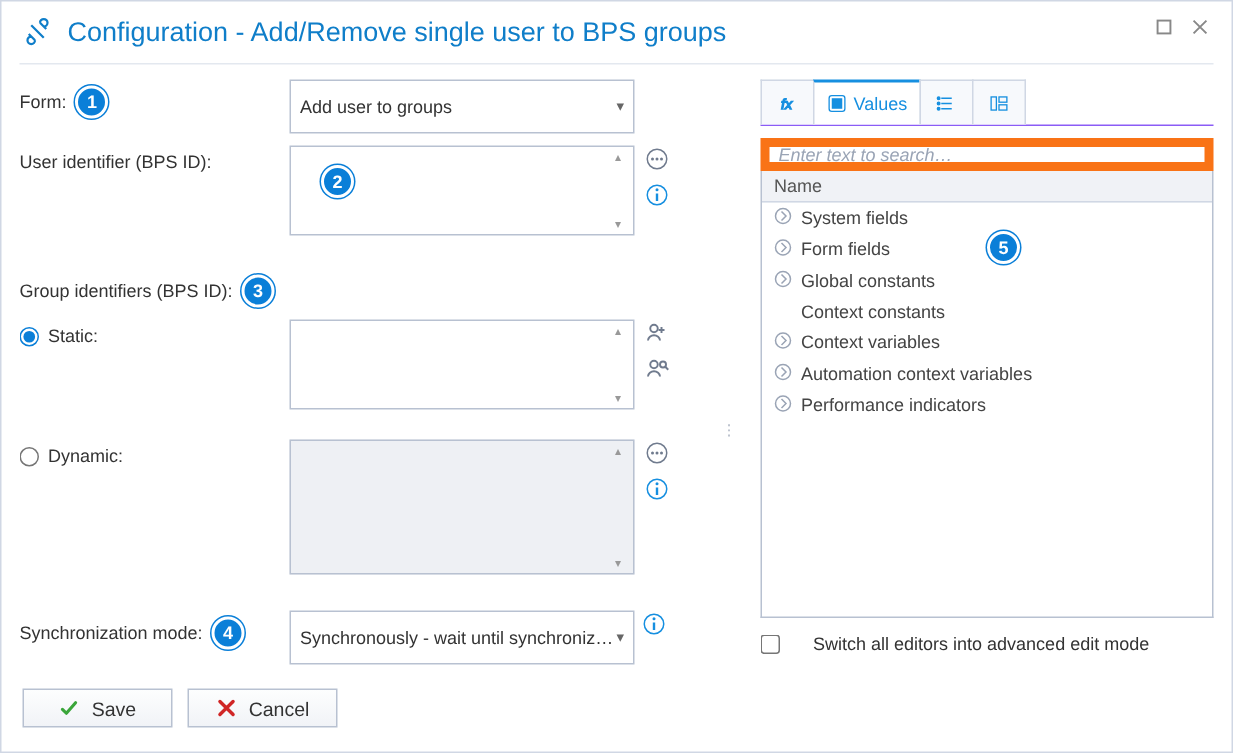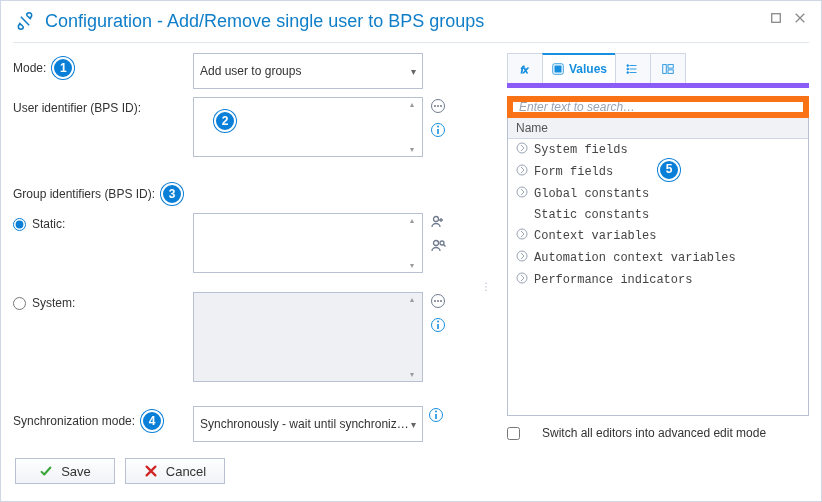--- a/index.html
+++ b/index.html
@@ -109,40 +109,40 @@
   }
   .icon-btn.info { color:#168fe0; }
   .icon-btn svg { width:16px; height:16px; }
 
   .radio { display:flex; align-items:center; gap:6px; }
   .radio input { accent-color:#0a7fd8; }
 
   
   .tabs {
     display:flex;
-    border-bottom:5px solid #8b5cf6;
+    border-bottom:1px solid #8b5cf6;
   }
   .tab {
     height:30px;
     min-width:36px;
     padding:0 8px;
     border:1px solid #d0d7e4;
     border-bottom:none;
     margin-right:-1px;
     display:flex; align-items:center; justify-content:center;
     background:#f7f9fc;
     color:#168fe0;
     cursor:pointer;
     gap:4px;
     font-size:12px;
   }
   .tab.active {
     background:#fff;
     border-top:2px solid #168fe0;
-    font-weight:700;
+    font-weight:400;
   }
   .tab svg { width:14px; height:14px; stroke:#168fe0; fill:none; }
 
   .search {
     border:6px solid #f97316;
     width:100%;
     height:22px;
     margin-top:8px;
     padding:0 6px;
     font-size:12px;
@@ -157,27 +157,26 @@
     overflow:auto;
   }
   .tree-header {
     background:#f0f2f6;
     border-bottom:1px solid #d0d7e4;
     padding:3px 8px;
     color:#555;
   }
   .tree-item {
     display:flex;
-    align-items:center;
+    align-items:flex-start;
     padding:3px 6px 3px 8px;
     gap:6px;
     font-size:12px;
     color:#444;
     position:relative;
-    font-family:Liberation Mono, monospace;
   }
   .tree-item .chev-icon { color:#8b96ab; width:12px; }
   .tree-item.noexp { padding-left:26px; }
   .bubble-inline {
     position:absolute;
     left:150px;
     top:-2px;
   }
 
   .advanced-row {
@@ -230,21 +229,21 @@
   </div>
 </div>
 <div class="divider"></div>
 
 <div class="content">
 
   <div class="left-col">
 
     <div class="row">
       <div class="label-col">
-        <span class="label-text">Mode:</span>
+        <span class="label-text">Form:</span>
         <span class="bubble">1</span>
       </div>
       <div class="field-col">
         <div class="select">
           <span>Add user to groups</span>
           <span class="chev">▾</span>
         </div>
       </div>
     </div>
 
@@ -327,21 +326,21 @@
       <div class="label-col"></div>
       <div class="field-col" style="justify-content:flex-end;">
         <span style="width:252px; text-align:right; color:#aeb6c4; letter-spacing:2px; font-size:10px;">⋮</span>
       </div>
     </div>
 
     <div class="row">
       <div class="label-col">
         <label class="radio">
           <input type="radio" style="">
-          <span>System:</span>
+          <span>Dynamic:</span>
         </label>
       </div>
       <div class="field-col">
         <div class="textarea disabled" style="height:90px;">
           <div class="scroll-hint">
               <span>▴</span>
               <span>▾</span>
             </div>
         </div>
         <div class="icon-stack">
@@ -444,21 +443,21 @@
       <div class="tree-item">
         <span class="chev-icon">
           <svg width="12" height="12" viewBox="0 0 12 12">
               <circle cx="6" cy="6" r="5" fill="none" stroke="#9aa4b5"></circle>
               <path d="M5 3l3 3-3 3" fill="none" stroke="#9aa4b5"></path>
             </svg>
         </span>
         <span>Global constants</span>
       </div>
       <div class="tree-item noexp">
-        <span>Static constants</span>
+        <span>Context constants</span>
       </div>
       <div class="tree-item">
         <span class="chev-icon">
           <svg width="12" height="12" viewBox="0 0 12 12">
               <circle cx="6" cy="6" r="5" fill="none" stroke="#9aa4b5"></circle>
               <path d="M5 3l3 3-3 3" fill="none" stroke="#9aa4b5"></path>
             </svg>
         </span>
         <span>Context variables</span>
       </div>

